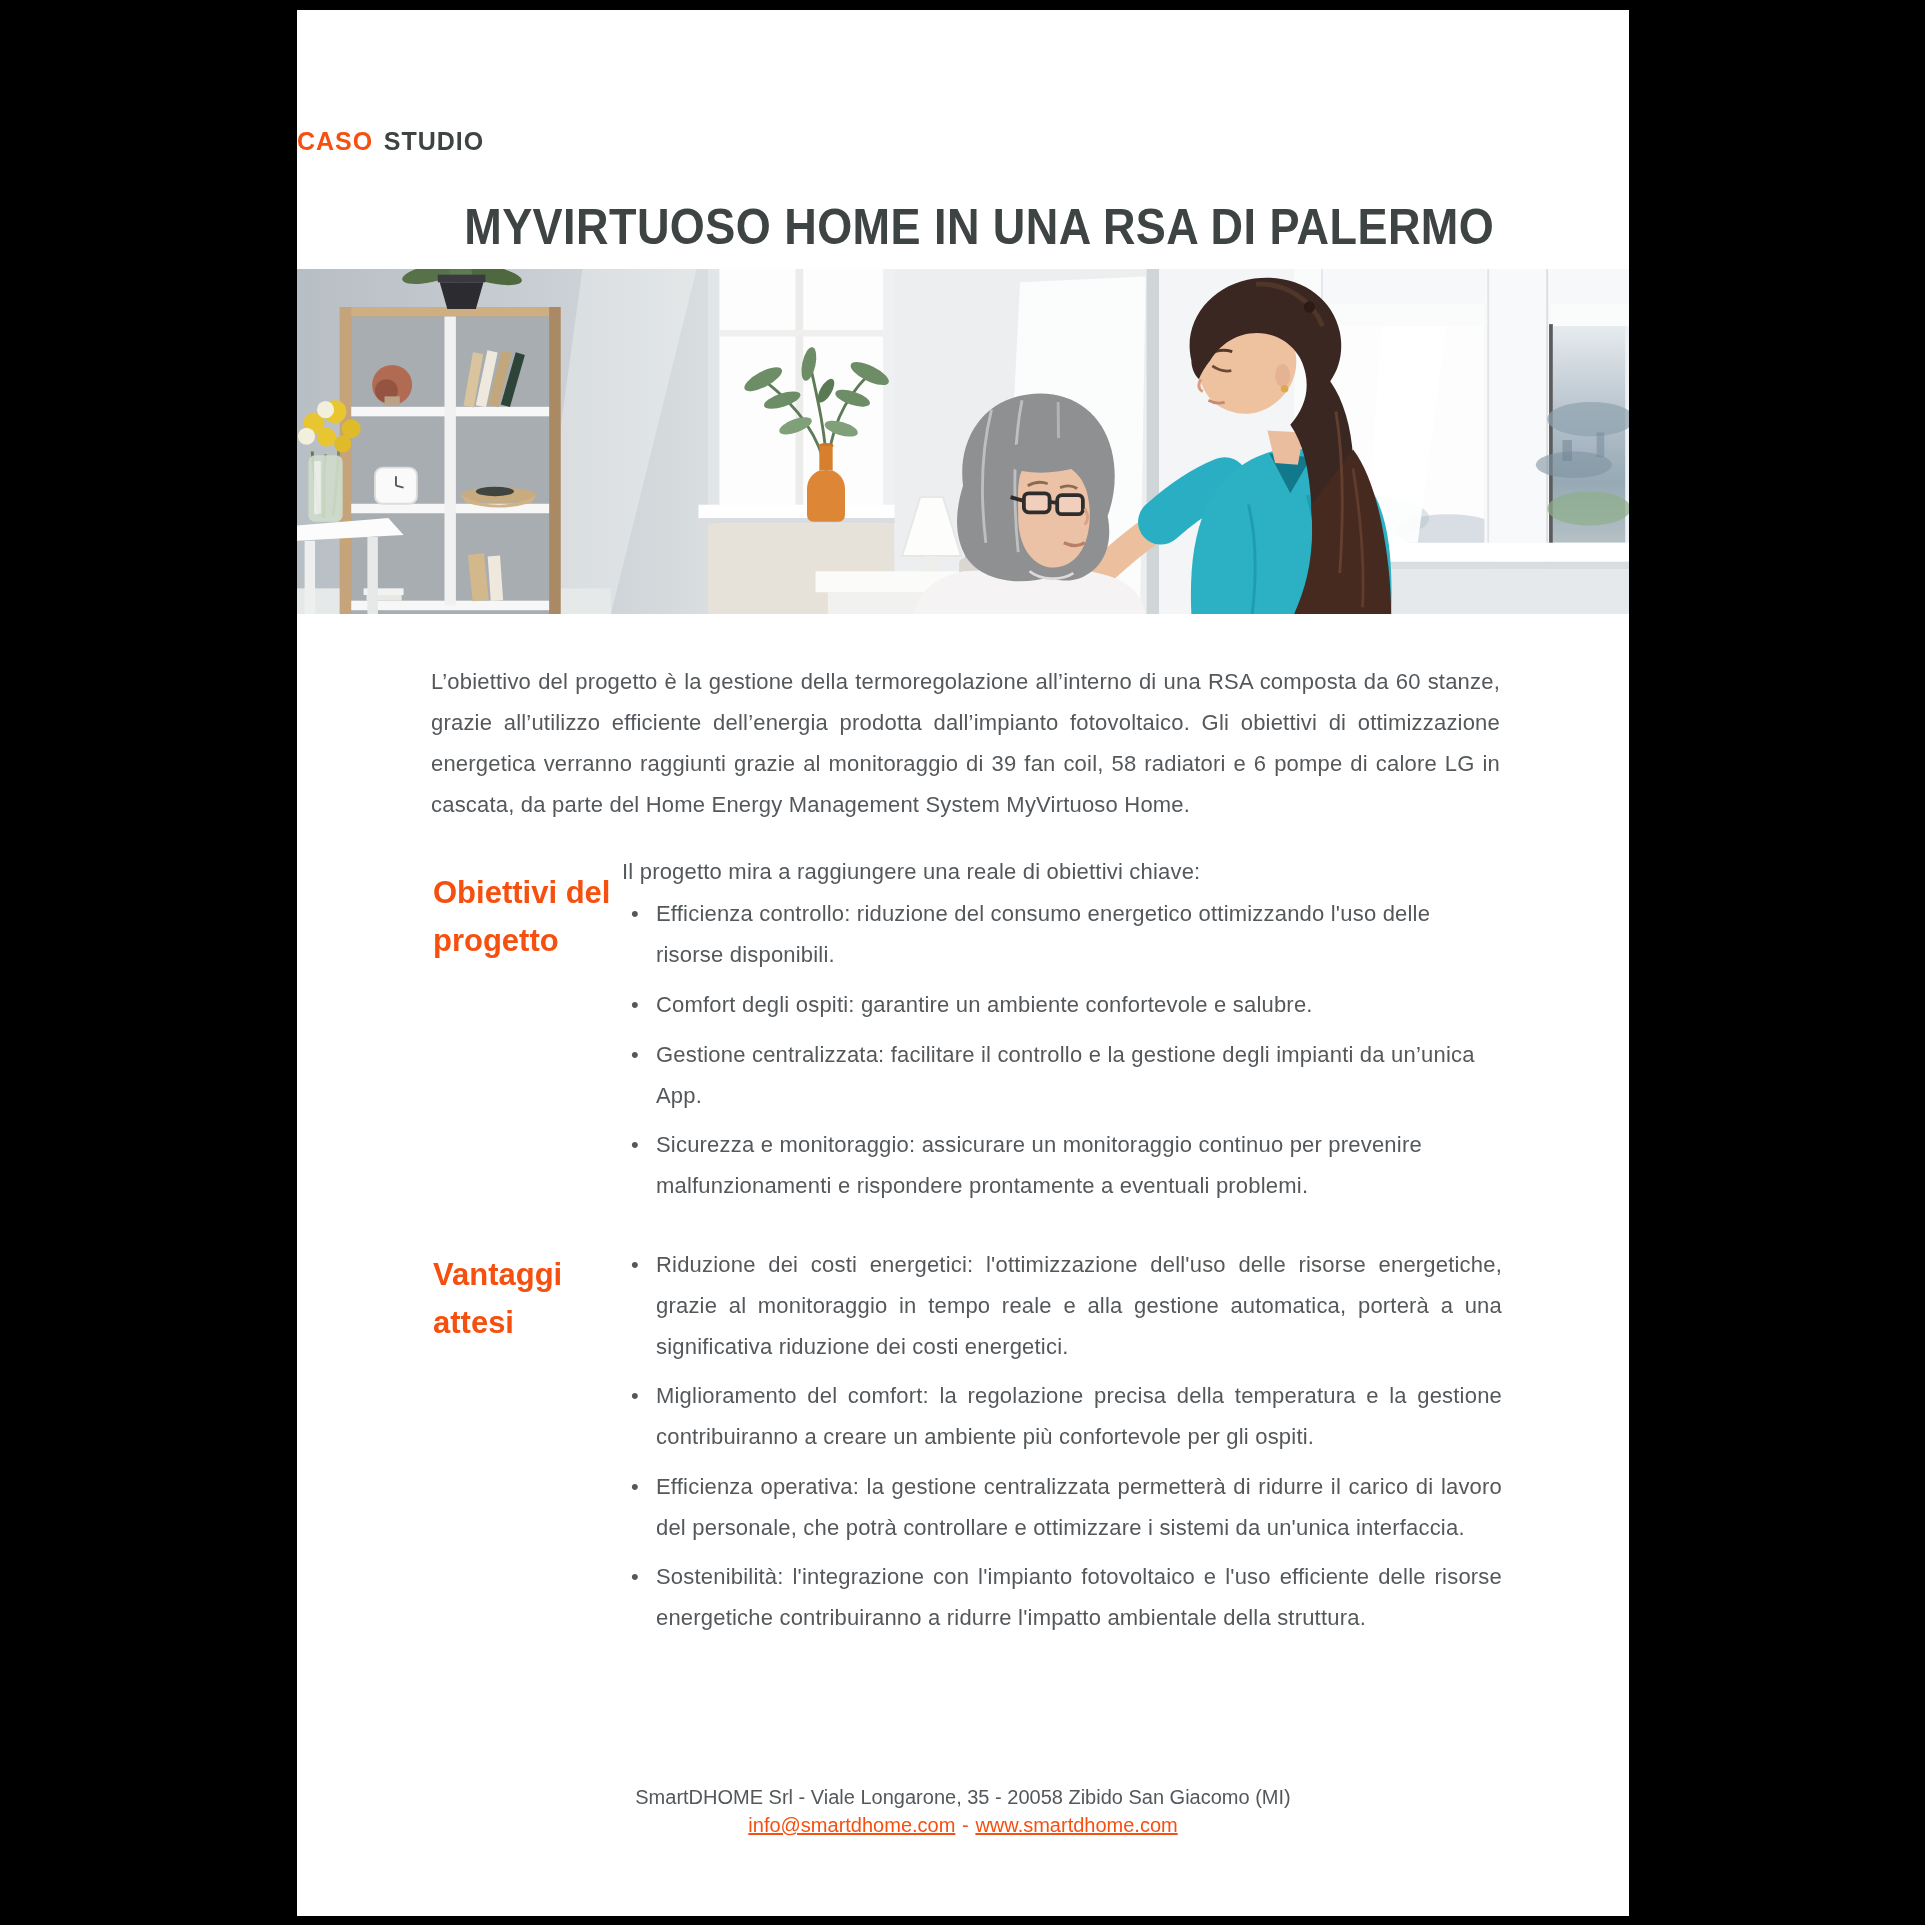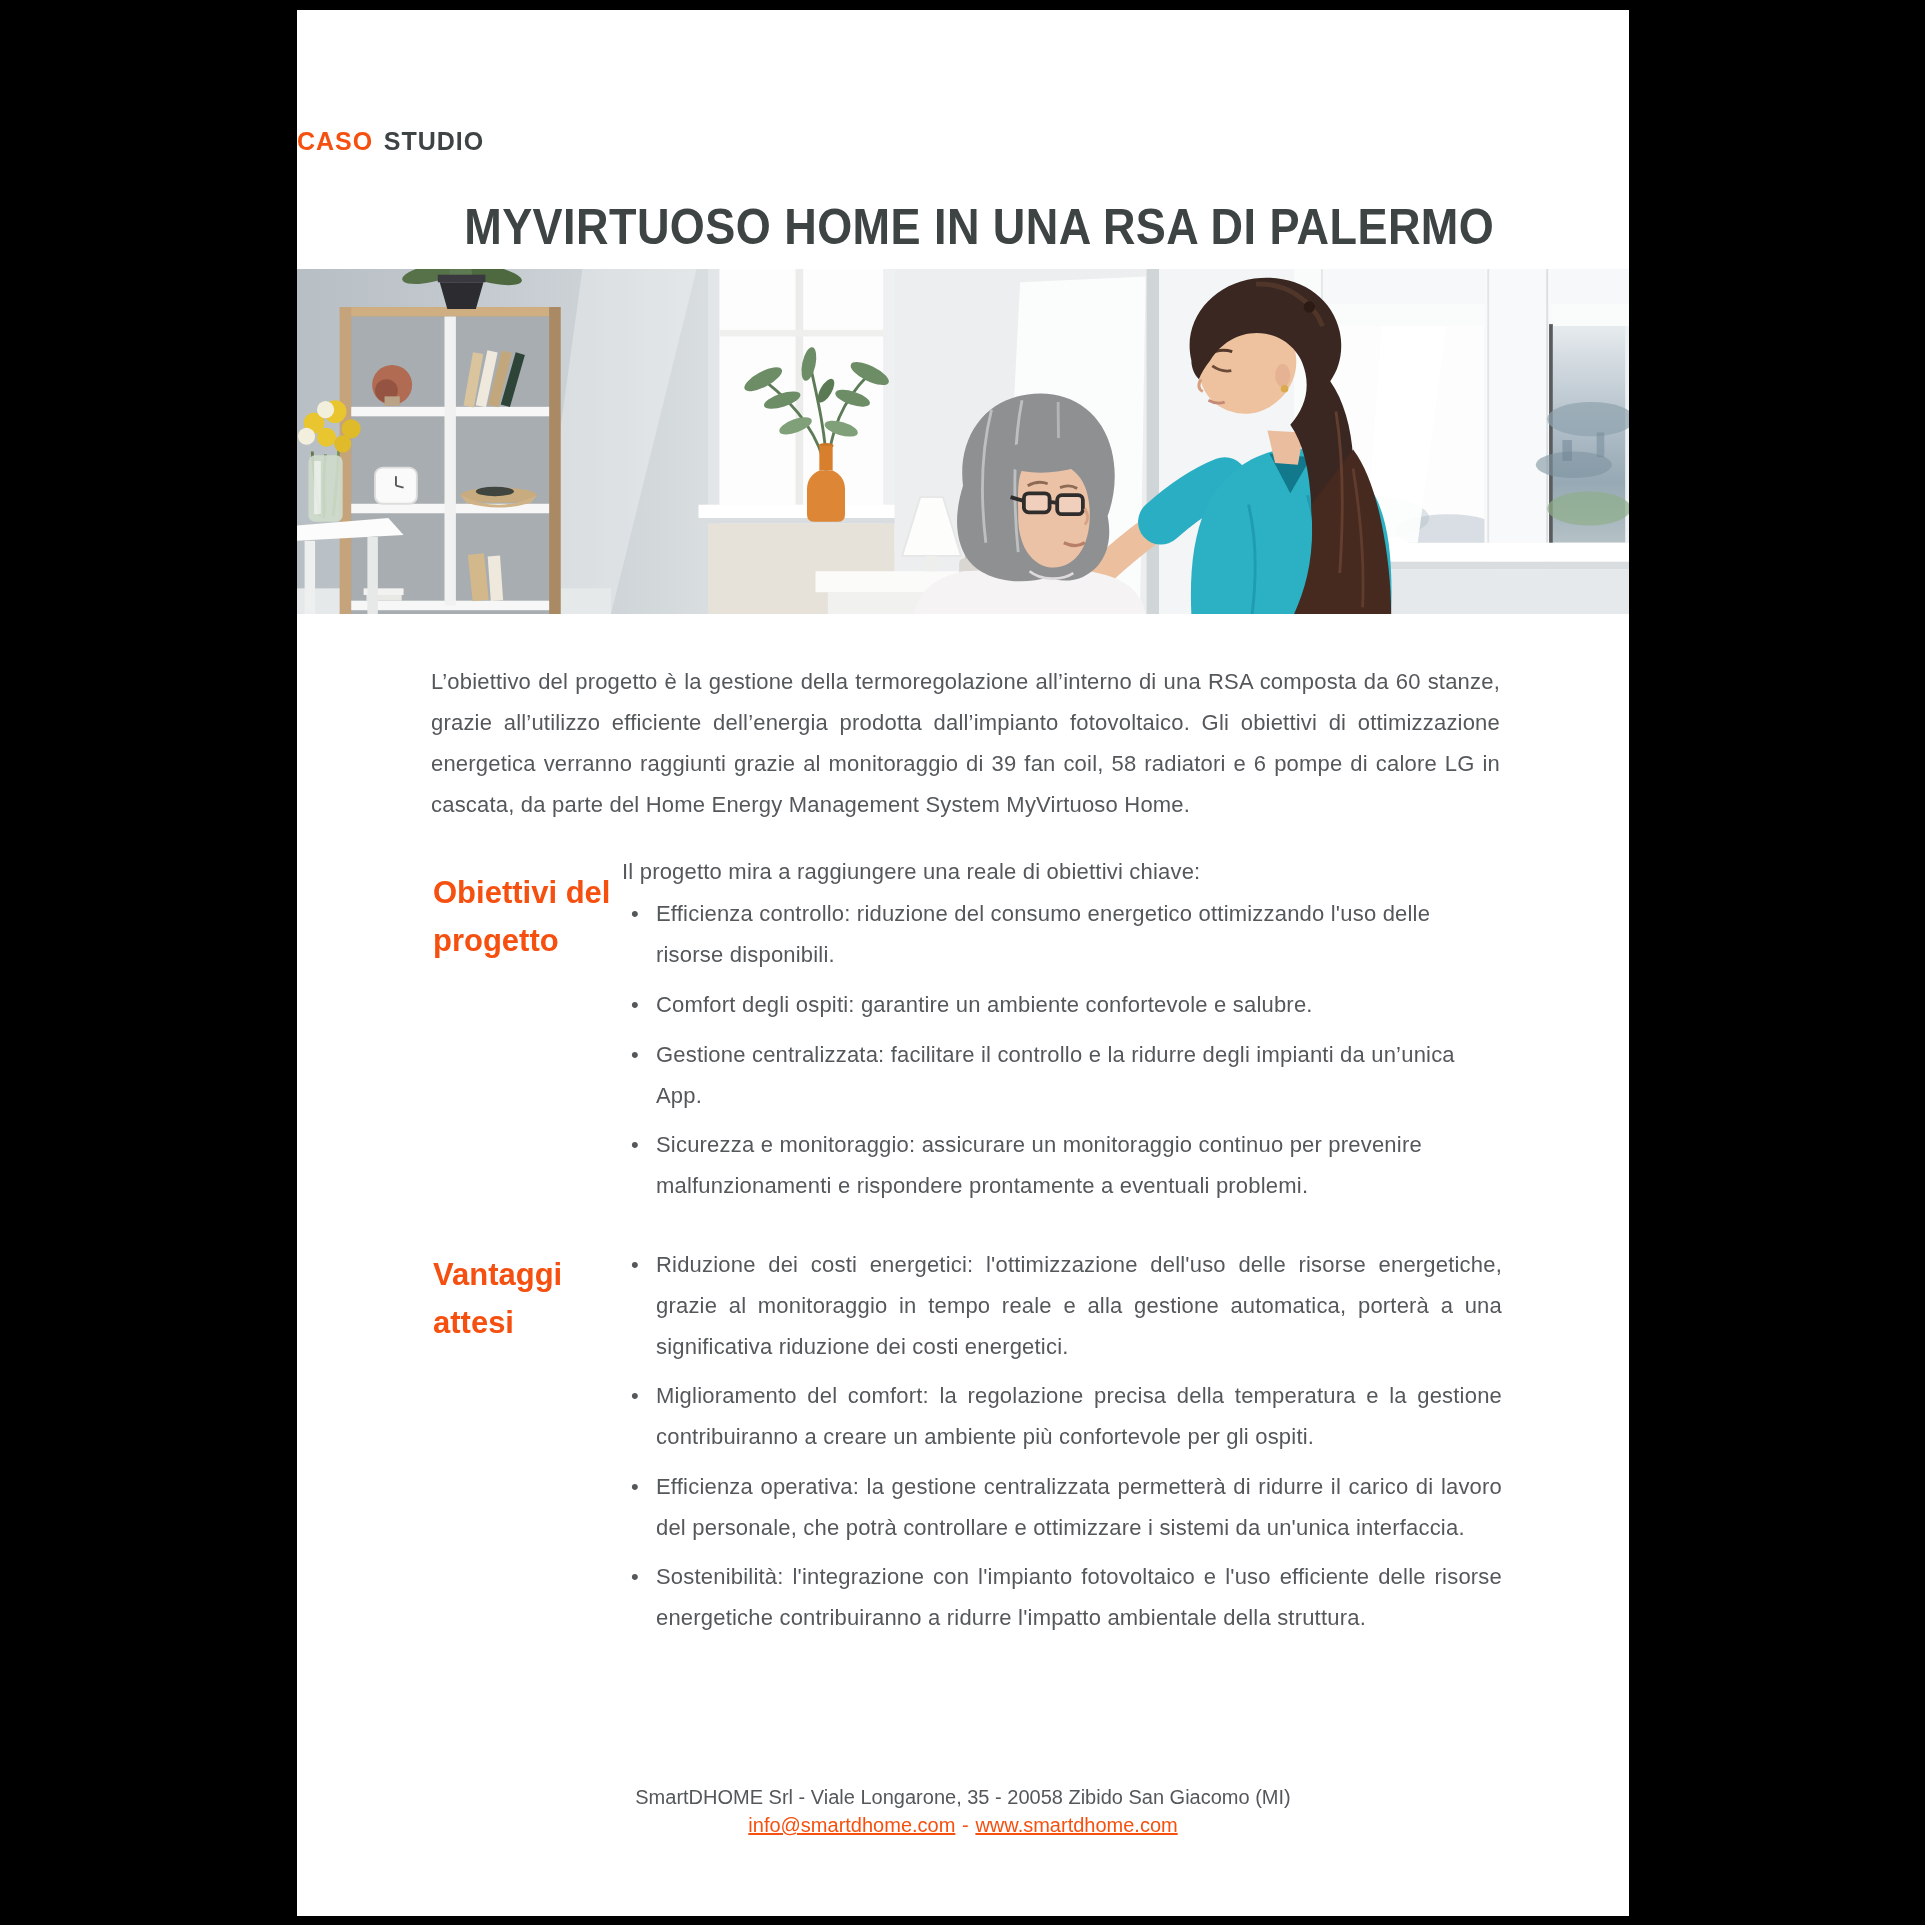--- a/index.html
+++ b/index.html
@@ -290,21 +290,21 @@
 
   <p class="intro">L’obiettivo del progetto è la gestione della termoregolazione all’interno di una RSA composta da 60 stanze, grazie all’utilizzo efficiente dell’energia prodotta dall’impianto fotovoltaico. Gli obiettivi di ottimizzazione energetica verranno raggiunti grazie al monitoraggio di 39 fan coil, 58 radiatori e 6 pompe di calore LG in cascata, da parte del Home Energy Management System MyVirtuoso Home.</p>
 
   <section class="row" id="row-obiettivi">
     <h2 class="row-heading">Obiettivi del progetto</h2>
     <div class="row-body">
       <p class="lead">Il progetto mira a raggiungere una reale di obiettivi chiave:</p>
       <ul class="bullets">
         <li>Efficienza controllo: riduzione del consumo energetico ottimizzando l'uso delle risorse disponibili.</li>
         <li>Comfort degli ospiti: garantire un ambiente confortevole e salubre.</li>
-        <li>Gestione centralizzata: facilitare il controllo e la ridurre degli impianti da un’unica App.</li>
+        <li>Gestione centralizzata: facilitare il controllo e la gestione degli impianti da un’unica App.</li>
         <li>Sicurezza e monitoraggio: assicurare un monitoraggio continuo per prevenire malfunzionamenti e rispondere prontamente a eventuali problemi.</li>
       </ul>
     </div>
   </section>
 
   <section class="row" id="row-vantaggi">
     <h2 class="row-heading">Vantaggi attesi</h2>
     <div class="row-body">
       <ul class="bullets justify">
         <li>Riduzione dei costi energetici: l'ottimizzazione dell'uso delle risorse energetiche, grazie al monitoraggio in tempo reale e alla gestione automatica, porterà a una significativa riduzione dei costi energetici.</li>

